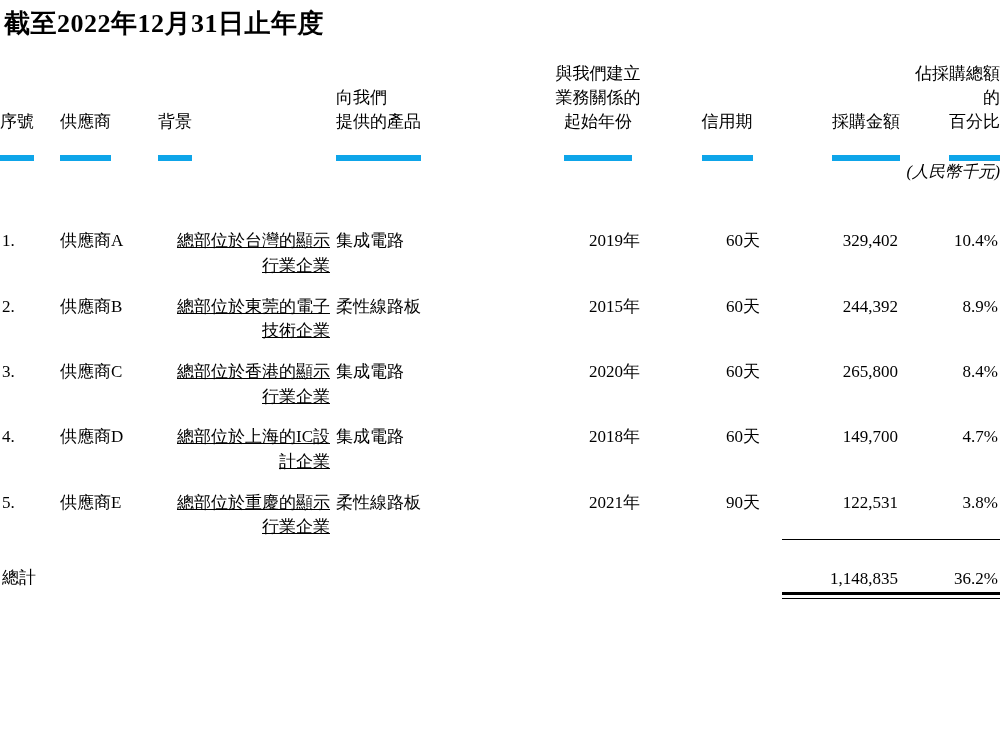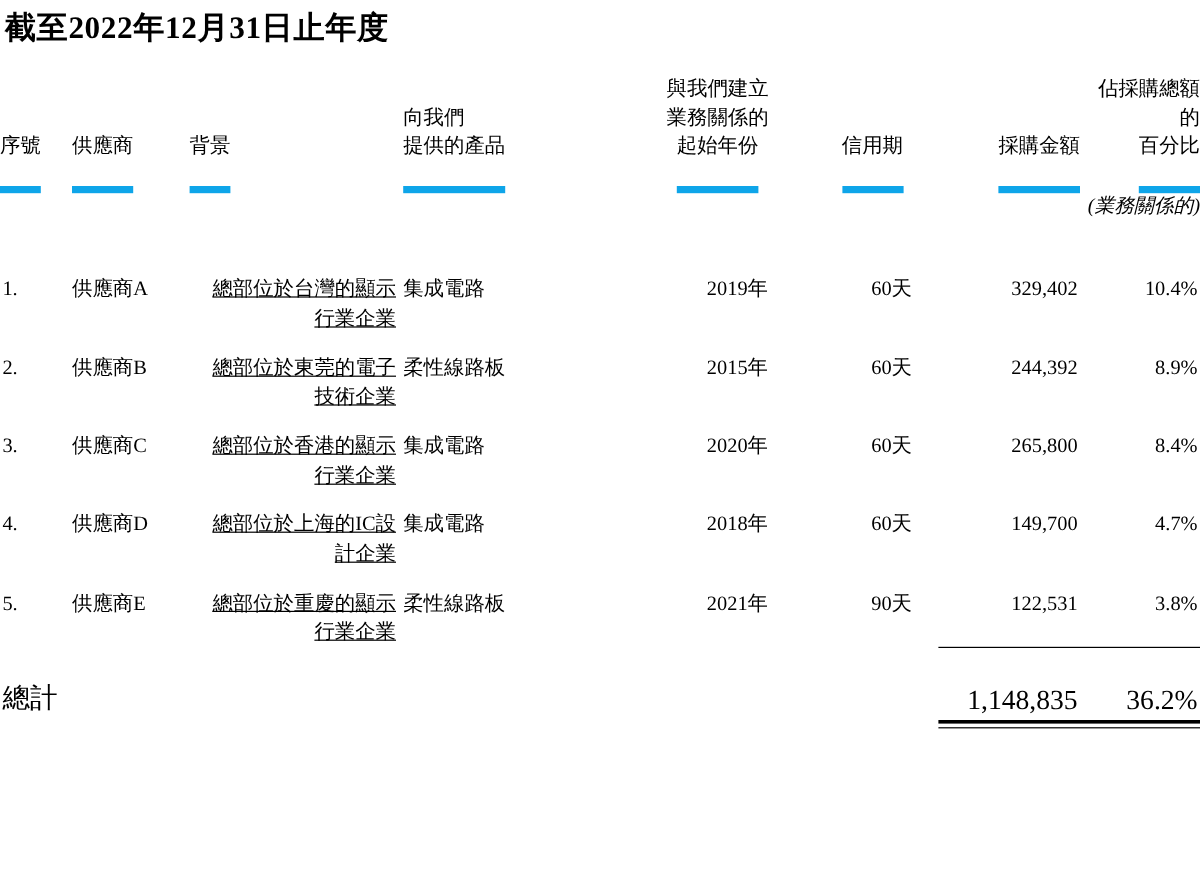--- a/index.html
+++ b/index.html
@@ -106,21 +106,21 @@
   .row-gap td { height: 16px; }
 
   .rule-row td { height: 26px; }
   .rule-row .rl {
     border-top: 1px solid #000;
   }
   .rule-pad { padding-right: 2px; }
 
   .total-row td {
     font-weight: bold;
-    font-size: 23px;
+    font-size: 17px;
     padding-top: 18px;
   }
   .total-row .lbl { text-align: left; padding-left: 2px; }
   .total-row .amt { text-align: right; padding-right: 2px; }
   .total-row .pct { text-align: right; padding-right: 2px; }
 
   .dbl-row td { height: 10px; }
   .dbl {
     border-top: 3px solid #000;
     border-bottom: 1px solid #000;
@@ -179,21 +179,21 @@
       <td class="hr">
         <span class="hdr-stack">
           <span>佔採購總額的</span>
         </span>
         <span class="u">百分比</span>
       </td>
     </tr>
 
     <tr class="unit-row">
       <td colspan="6"></td>
-      <td colspan="2">(業務關係的)</td>
+      <td colspan="2">(人民幣千元)</td>
     </tr>
 
     <tr class="spacer-row">
       <td colspan="8"></td>
     </tr>
 
     <tr class="data">
       <td class="no">1.</td>
       <td class="sup">供應商A</td>
       <td class="bg">

